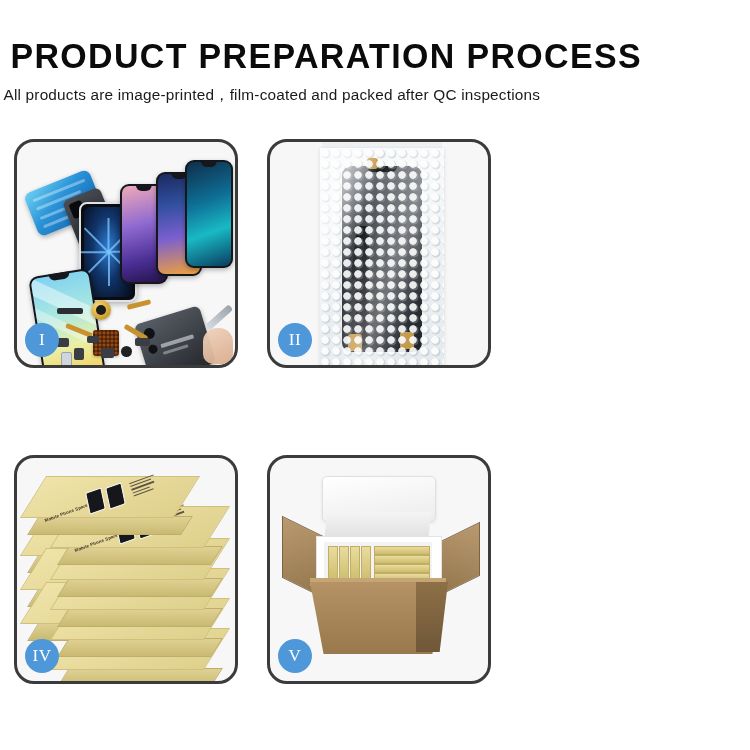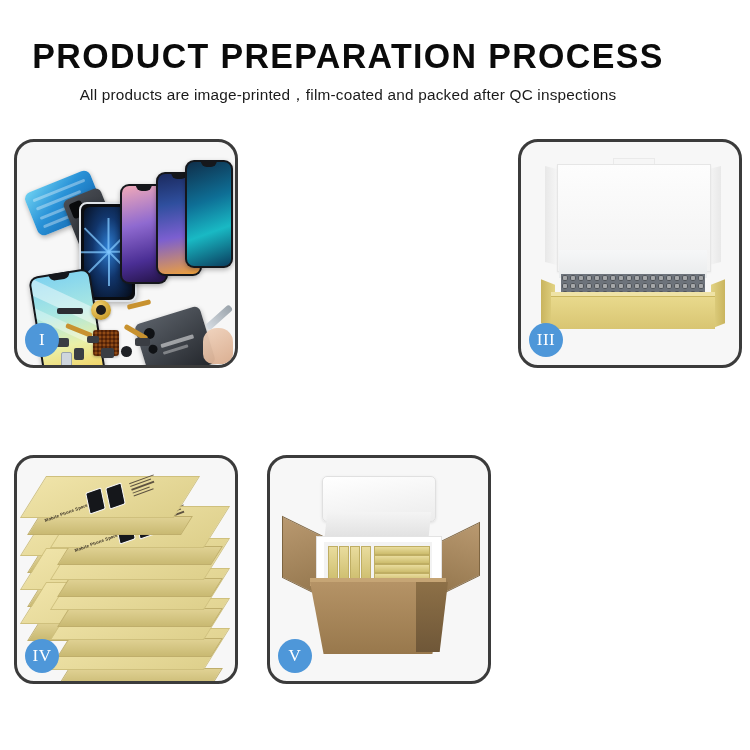--- a/index.html
+++ b/index.html
@@ -4,21 +4,21 @@
 <style>
   html,body{margin:0;padding:0;}
   body{
     width:750px;height:750px;background:#ffffff;
     font-family:"Liberation Sans","DejaVu Sans",sans-serif;
     overflow:hidden;position:relative;
   }
   .page{width:750px;height:750px;position:relative;background:#fff;}
 
   
-  .header{position:absolute;left:0;top:36px;width:696px;text-align:center;}
+  .header{position:absolute;left:0;top:36px;width:696px;}
   .title{
     font-size:35px;letter-spacing:1.4px;font-weight:700;color:#0b0b0b;
     line-height:40px;transform:scaleX(.97);transform-origin:center;
     white-space:nowrap;
   }
   .subtitle{
     margin-top:9px;font-size:15.5px;color:#1a1a1a;letter-spacing:.2px;
     line-height:20px;white-space:nowrap;transform:scaleX(.99);
   }
 
@@ -256,36 +256,37 @@
         <div class="sm s4"></div>
         <div class="sm s5"></div>
         <div class="sm s6"></div>
         <div class="sm s7"></div>
         <div class="hand"></div>
         <div class="tweez"></div>
       </div>
       <div class="badge">I</div>
     </div>
 
-
-    <div class="panel p3">
+    <div class="panel p2">
       <div class="stage">
-        <div class="b3-lidtab"></div>
-        <div class="b3-lidl"></div>
-        <div class="b3-lidr"></div>
-        <div class="b3-lid"></div>
-        <div class="b3-foam"></div>
-        <div class="b3-fill"></div>
-        <div class="b3-left"></div>
-        <div class="b3-right"></div>
-        <div class="b3-rim"></div>
-        <div class="b3-front"></div>
+        <div class="bagtop"></div>
+        <div class="bag">
+          <div class="inner-scr"></div>
+          <div class="cable"></div>
+          <div class="cable2"></div>
+          <div class="conn c1"></div>
+          <div class="conn c2"></div>
+          <div class="conn c3"></div>
+          <div class="bubbles"></div>
+          <div class="bagsheen"></div>
+        </div>
       </div>
-      <div class="badge">III</div>
+      <div class="badge">II</div>
     </div>
+
 
     <div class="panel p4">
       <div class="stage">
 
         <div class="stk" style="left:-4px;top:56px;">
           <div class="side" style="left:20px;top:40px;"></div>
           <div class="top" style="left:20px;top:0;"></div>
         </div>
         <div class="stk" style="left:-4px;top:90px;">
           <div class="side" style="left:20px;top:40px;"></div>

